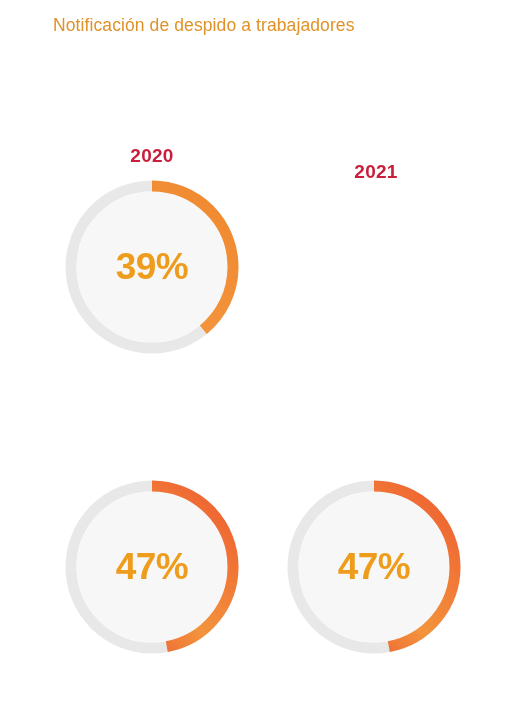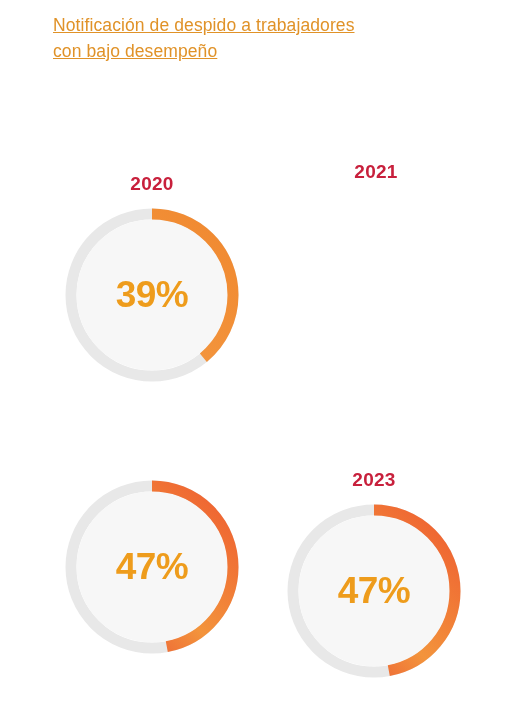--- a/index.html
+++ b/index.html
@@ -18,34 +18,34 @@
     position: absolute;
     left: 53px;
     top: 12px;
     width: 420px;
     color: #e09228;
     font-size: 17.5px;
     line-height: 26px;
     font-weight: 400;
     letter-spacing: 0.1px;
   }
-  .title-line { display: block; white-space: nowrap; text-decoration: underline; }
+  .title-line { display: block; white-space: nowrap; }
 
   .grid {
     position: absolute;
     left: 0;
     top: 0;
     width: 508px;
     height: 720px;
   }
   .cell {
     position: absolute;
     width: 222px;
   }
-  .cell-0 { left: 41px;  top: 172px; }
+  .cell-0 { left: 41px;  top: 144px; }
   .cell-1 { left: 265px; top: 160px; }
   .cell-2 { left: 41px;  top: 468px; }
   .cell-3 { left: 263px; top: 468px; }
 
   .year {
     text-align: center;
     color: #c8203c;
     font-size: 19px;
     font-weight: bold;
     letter-spacing: 0.3px;
@@ -76,21 +76,20 @@
     font-size: 37px;
     font-weight: bold;
     letter-spacing: -0.5px;
   }
 </style>
 </head>
 <body>
 
 <div class="title">
   <span class="title-line">Notificación de despido a trabajadores</span>
-  <span class="title-line">con bajo desempeño</span>
 </div>
 
 <div class="grid">
 
   <div class="cell cell-0">
     <div class="year">2020</div>
     <div class="donut-wrap">
       <svg viewBox="0 0 182 182">
         <defs>
           <linearGradient id="g0" x1="0" y1="0" x2="1" y2="1">
@@ -123,21 +122,20 @@
         </defs>
         <circle cx="91" cy="91" r="81" fill="none" stroke="#e8e8e8" stroke-width="11"></circle>
         <circle cx="91" cy="91" r="75.5" fill="#f7f7f7"></circle>
         <circle class="arc" cx="91" cy="91" r="81" fill="none" stroke="url(#g2)" stroke-width="11" stroke-linecap="butt" transform="rotate(-90 91 91)" stroke-dasharray="239.20086464432683 269.73714523721964"></circle>
       </svg>
       <div class="pct">47%</div>
     </div>
   </div>
 
   <div class="cell cell-3">
-    <div class="year">2023</div>
     <div class="donut-wrap">
       <svg viewBox="0 0 182 182">
         <defs>
           <linearGradient id="g3" x1="0" y1="0" x2="1" y2="1">
             <stop offset="0%" stop-color="#e8382e"></stop>
             <stop offset="45%" stop-color="#f3943c"></stop>
             <stop offset="100%" stop-color="#ee5b30"></stop>
           </linearGradient>
         </defs>
         <circle cx="91" cy="91" r="81" fill="none" stroke="#e8e8e8" stroke-width="11"></circle>

